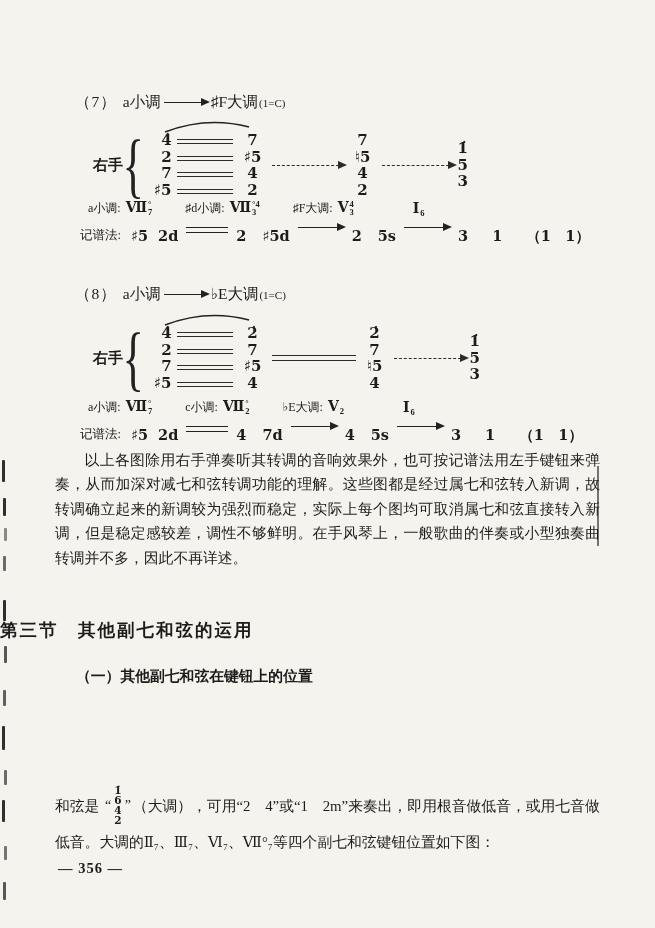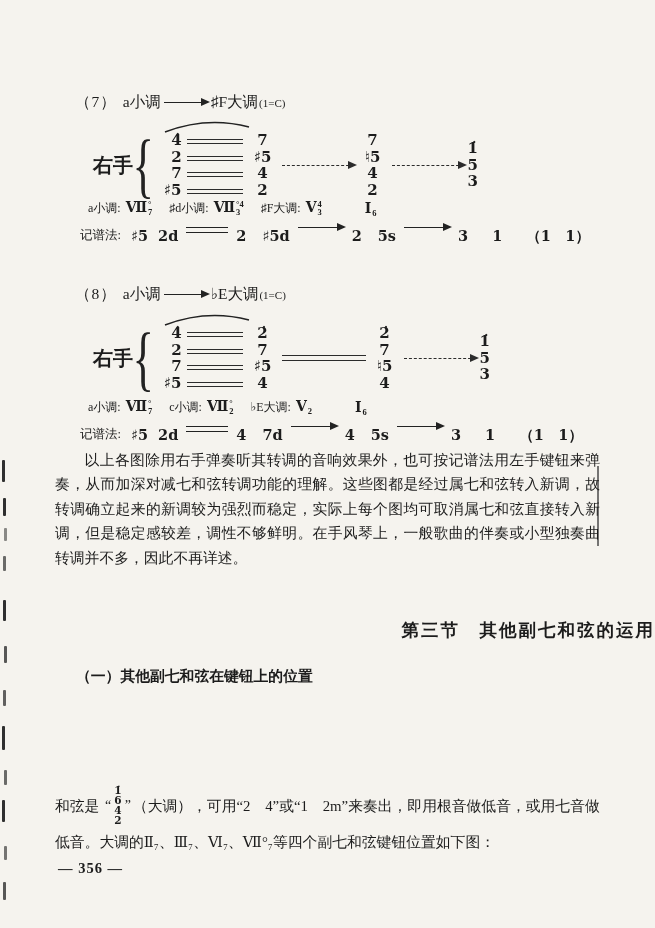--- a/index.html
+++ b/index.html
@@ -9,56 +9,56 @@
 
   
   .itemheading{font-size:15.5px;display:flex;align-items:center;white-space:nowrap;}
   .itemheading .idx{letter-spacing:1px;margin-right:6px;}
   .itemheading .keysig{font-size:11px;margin-left:1px;}
   .harrow{display:inline-block;width:44px;height:0;border-top:1.6px solid #222;position:relative;margin:0 3px;}
   .harrow::after{content:"";position:absolute;right:-2px;top:-5px;border-left:9px solid #222;border-top:4px solid transparent;border-bottom:4px solid transparent;}
 
   
   .diagram{display:flex;align-items:center;}
-  .hand{font-size:20px;font-weight:700;margin-right:1px;white-space:nowrap;}
+  .hand{font-size:15px;font-weight:700;margin-right:1px;white-space:nowrap;}
   .brace{font-size:72px;font-weight:100;line-height:68px;transform:scaleX(.62);margin:0 -7px 0 -8px;color:#222;}
   .ncol{display:flex;flex-direction:column;}
   .ncol span{height:16.5px;line-height:16.5px;font-size:15px;font-weight:700;font-family:"DejaVu Serif",serif;white-space:nowrap;}
   .ncol.ra{align-items:flex-end;width:28px;}
   .ncol.mid{width:30px;align-items:center;}
   .ncol.last{justify-content:center;width:20px;align-items:flex-start;}
   .conns{width:60px;display:flex;flex-direction:column;margin:0 3px;}
   .dl{height:16.5px;position:relative;}
   .dl::before{content:"";position:absolute;left:2px;right:2px;top:7px;height:3px;border-top:1px solid #2c2c2c;border-bottom:1px solid #2c2c2c;}
   .gaparrow{width:72px;height:0;border-top:1.6px dashed #2b2b2b;position:relative;align-self:center;margin:0 4px;}
   .gaparrow::after{content:"";position:absolute;right:-3px;top:-5px;border-left:9px solid #2b2b2b;border-top:4.5px solid transparent;border-bottom:4.5px solid transparent;}
   .eqlong{width:84px;height:4px;border-top:1.5px solid #2b2b2b;border-bottom:1.5px solid #2b2b2b;align-self:center;margin:0 4px;}
   .slur{position:absolute;pointer-events:none;}
 
   
-  .analysis{display:flex;align-items:center;font-size:12px;white-space:nowrap;}
+  .analysis{display:flex;align-items:center;font-size:12px;white-space:nowrap;gap:16px;}
   .aitem{display:flex;align-items:flex-start;margin-right:17px;}
   .alabel{margin-right:5px;}
   .cbase{font-size:14px;font-weight:600;font-family:"DejaVu Serif",serif;line-height:14px;}
   .ss{display:inline-flex;flex-direction:column;font-size:8.5px;line-height:8px;font-weight:600;margin-left:1px;text-align:left;}
   .ss i{font-style:normal;min-height:8px;}
   .aitem.lastgap{margin-left:26px;}
 
   
   .notation{display:flex;align-items:flex-start;font-size:14.5px;font-weight:700;font-family:"DejaVu Serif",serif;white-space:nowrap;}
   .nlbl{font-weight:400;font-size:12.5px;margin-right:10px;font-family:"Liberation Serif",serif;}
   .notation b{font-weight:700;}
   .eqn{width:42px;height:4px;border-top:1.4px solid #222;border-bottom:1.4px solid #222;margin:0 8px;}
   .narr{width:46px;height:0;border-top:1.6px solid #222;position:relative;margin:0 8px;}
   .narr::after{content:"";position:absolute;right:-2px;top:-5px;border-left:9px solid #222;border-top:4px solid transparent;border-bottom:4px solid transparent;}
   .sp10{margin-left:10px;} .sp16{margin-left:16px;} .sp24{margin-left:24px;}
 
   
   .para{width:545px;font-size:14.8px;line-height:24.4px;text-align:justify;text-indent:2em;margin:0;}
-  .sechead{width:100%;text-align:right;font-size:17.5px;font-weight:700;letter-spacing:2px;margin:0;}
+  .sechead{width:100%;text-align:left;font-size:17.5px;font-weight:700;letter-spacing:2px;margin:0;}
   .subhead{font-size:14.8px;font-weight:700;margin:0;}
 
   
   .chordline{display:flex;align-items:center;font-size:14.8px;white-space:nowrap;}
   .chordline .q{font-size:14px;margin:0 2px;}
   .stack{display:inline-flex;flex-direction:column;align-items:center;font-size:10.5px;line-height:9.8px;font-weight:700;font-family:"DejaVu Serif",serif;margin:0 1px;}
   .stack i{font-style:normal;}
   .chordline2{font-size:14.8px;white-space:nowrap;}
 
   .pagenum{font-size:14.5px;font-weight:600;letter-spacing:1px;}

